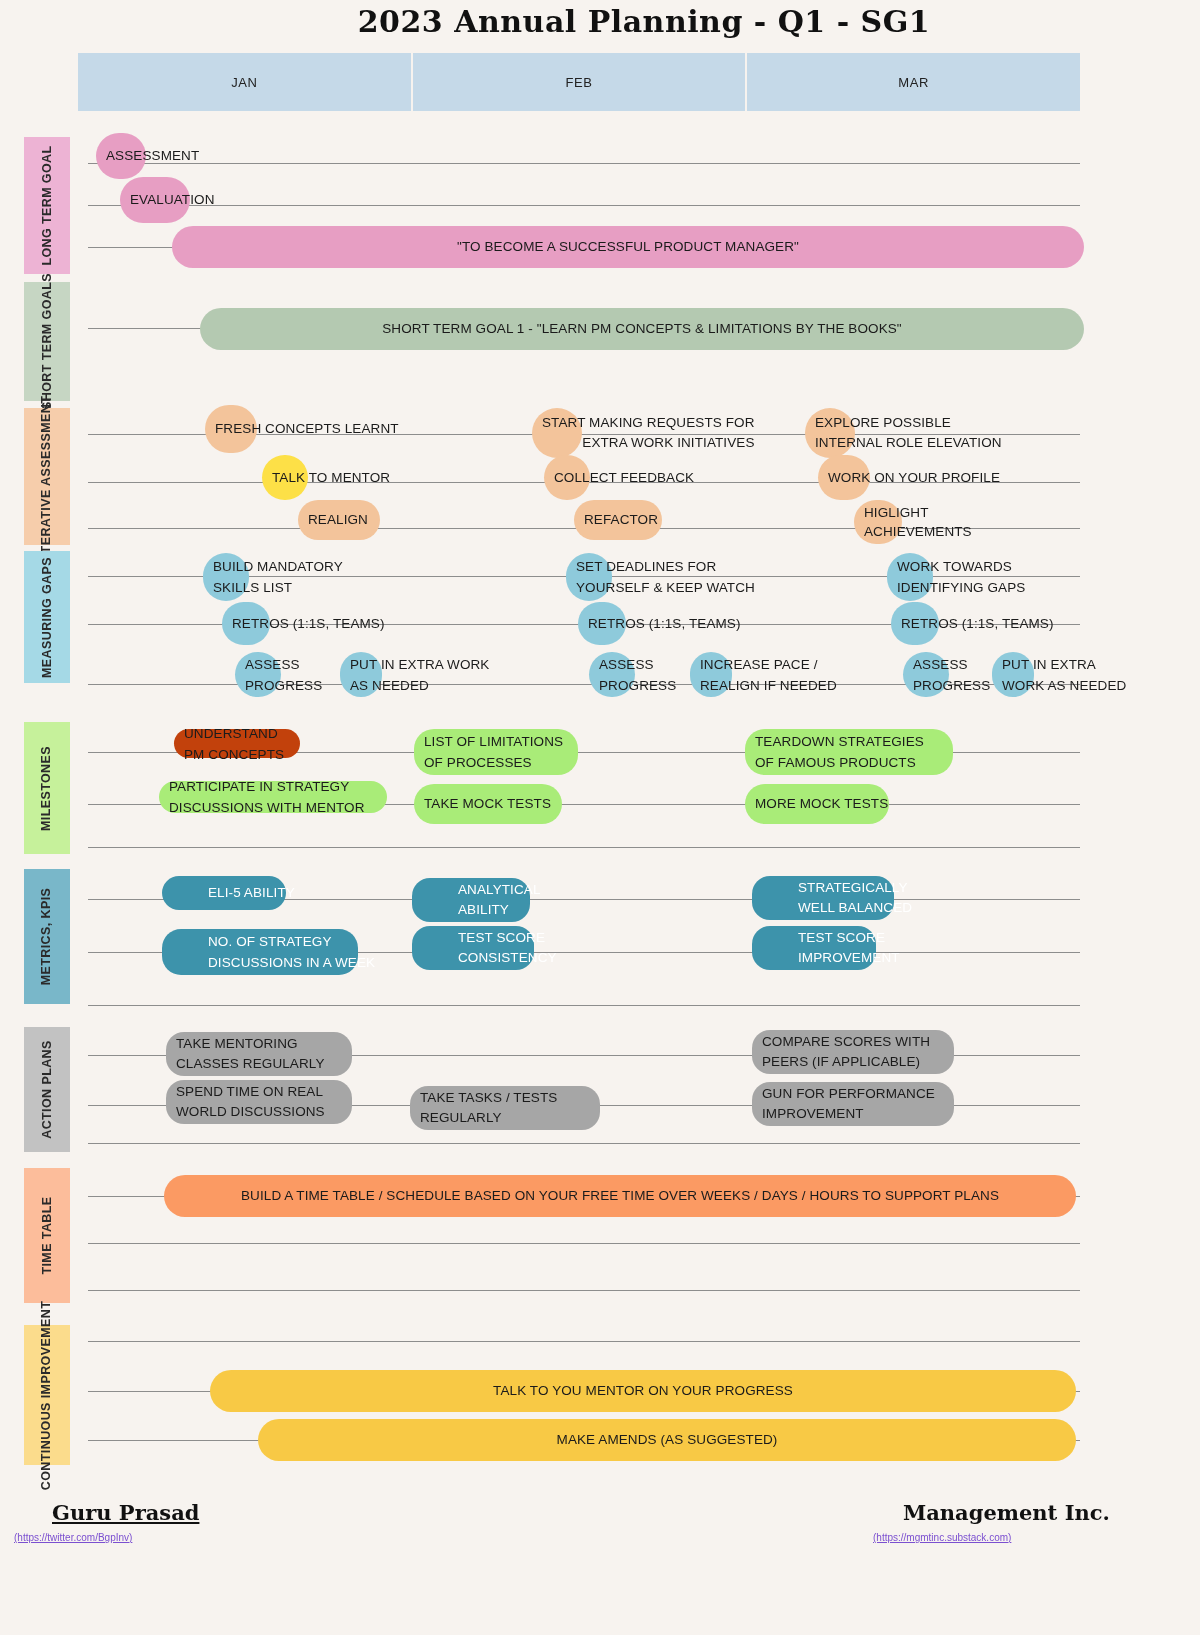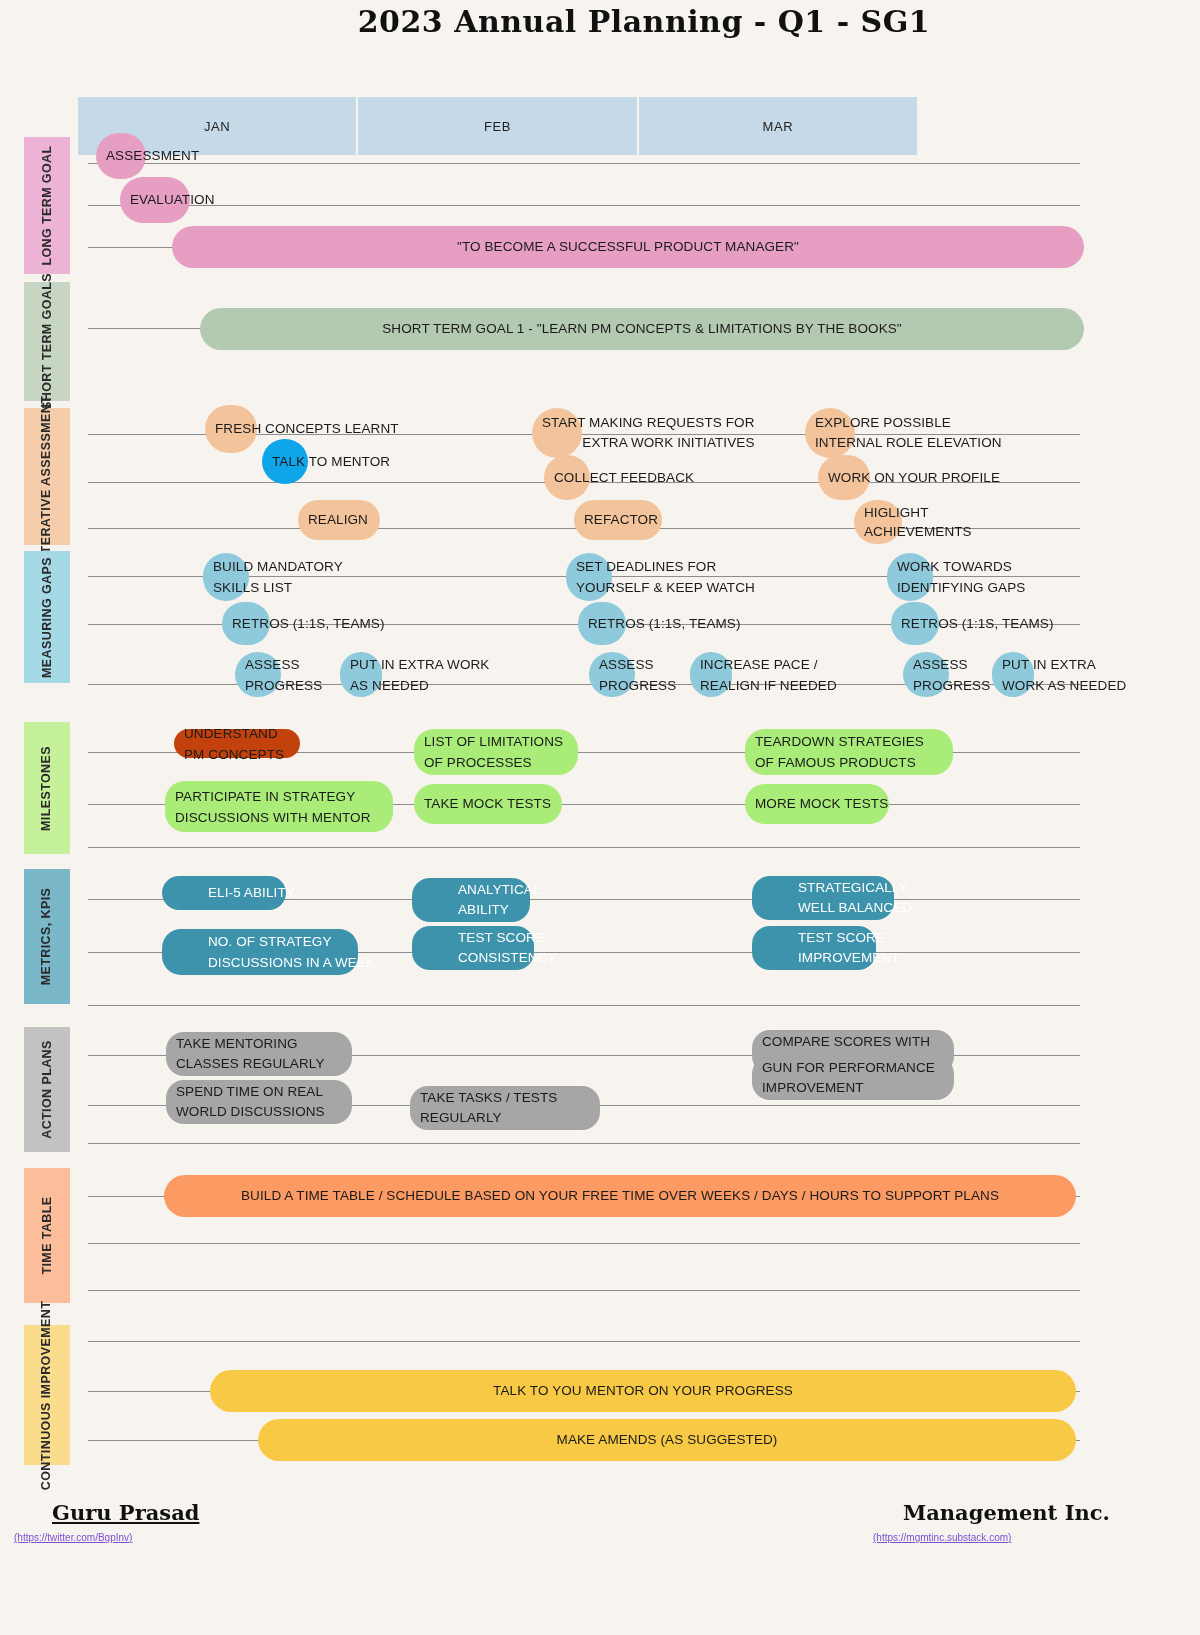--- a/index.html
+++ b/index.html
@@ -21,23 +21,22 @@
     font-weight:bold;
     font-size:30px;
     letter-spacing:.5px;
     color:#111;
     padding-left:44px;
   }
 
   
   #month-header{
     position:absolute;left:78px;top:53px;
-    width:839px;height:58px;
+    width:1002px;height:58px;
     display:flex;
-    margin-top:44px;
   }
   .month-cell{
     flex:1;
     background:#c5d9e8;
     border-right:2px solid #f7f3ef;
     display:flex;align-items:center;justify-content:center;
     font-size:13px;
     letter-spacing:.6px;
     color:#222;
   }
@@ -218,21 +217,21 @@
   <div class="pill" style="left:532px;top:408px;width:50px;height:50px;background:#f3c49b;">
     <div class="txt" style="line-height:20px;top:50%;text-align:right;">START MAKING REQUESTS FOR
 EXTRA WORK INITIATIVES</div>
     </div>
 
   <div class="pill" style="left:805px;top:408px;width:50px;height:50px;background:#f3c49b;">
     <div class="txt" style="line-height:20px;top:50%;">EXPLORE POSSIBLE
 INTERNAL ROLE ELEVATION</div>
     </div>
 
-  <div class="pill" style="left:262px;top:439px;width:46px;height:45px;background:#0ea5e9;">
+  <div class="pill" style="left:262px;top:455px;width:46px;height:45px;background:#fde047;">
     <div class="txt">TALK TO MENTOR</div>
     </div>
 
   <div class="pill" style="left:544px;top:455px;width:46px;height:45px;background:#f3c49b;">
     <div class="txt">COLLECT FEEDBACK</div>
     </div>
 
   <div class="pill" style="left:818px;top:455px;width:52px;height:45px;background:#f3c49b;">
     <div class="txt">WORK ON YOUR PROFILE</div>
     </div>
@@ -315,21 +314,21 @@
   <div class="pill" style="left:414px;top:729px;width:164px;height:46px;background:#a9ec78;border-radius:20px;">
     <div class="txt" style="line-height:21px;">LIST OF LIMITATIONS
 OF PROCESSES</div>
     </div>
 
   <div class="pill" style="left:745px;top:729px;width:208px;height:46px;background:#a9ec78;border-radius:20px;">
     <div class="txt" style="line-height:21px;">TEARDOWN STRATEGIES
 OF FAMOUS PRODUCTS</div>
     </div>
 
-  <div class="pill" style="left:165px;top:781px;width:228px;height:51px;background:#a9ec78;border-radius:20px;">
+  <div class="pill" style="left:159px;top:781px;width:228px;height:32px;background:#a9ec78;border-radius:20px;">
     <div class="txt" style="line-height:21px;">PARTICIPATE IN STRATEGY
 DISCUSSIONS WITH MENTOR</div>
     </div>
 
   <div class="pill" style="left:414px;top:784px;width:148px;height:40px;background:#a9ec78;border-radius:20px;">
     <div class="txt">TAKE MOCK TESTS</div>
     </div>
 
   <div class="pill" style="left:745px;top:784px;width:144px;height:40px;background:#a9ec78;border-radius:20px;">
     <div class="txt">MORE MOCK TESTS</div>
@@ -378,21 +377,21 @@
   <div class="pill" style="left:166px;top:1080px;width:186px;height:44px;background:#a6a6a6;border-radius:18px;">
     <div class="txt" style="line-height:20px;">SPEND TIME ON REAL
 WORLD DISCUSSIONS</div>
     </div>
 
   <div class="pill" style="left:410px;top:1086px;width:190px;height:44px;background:#a6a6a6;border-radius:18px;padding-left:36px;">
     <div class="txt" style="line-height:20px;">TAKE TASKS / TESTS
 REGULARLY</div>
     </div>
 
-  <div class="pill" style="left:752px;top:1056px;width:202px;height:44px;background:#a6a6a6;border-radius:18px;">
+  <div class="pill" style="left:752px;top:1082px;width:202px;height:44px;background:#a6a6a6;border-radius:18px;">
     <div class="txt" style="line-height:20px;">GUN FOR PERFORMANCE
 IMPROVEMENT</div>
     </div>
 
   <div class="pill center" style="left:164px;top:1175px;width:912px;height:42px;background:#fb9a63;">
     <div class="txt">BUILD A TIME TABLE / SCHEDULE BASED ON YOUR FREE TIME OVER WEEKS / DAYS / HOURS TO SUPPORT PLANS</div>
     </div>
 
   <div class="pill center" style="left:210px;top:1370px;width:866px;height:42px;background:#f8c945;">
     <div class="txt">TALK TO YOU MENTOR ON YOUR PROGRESS</div>

